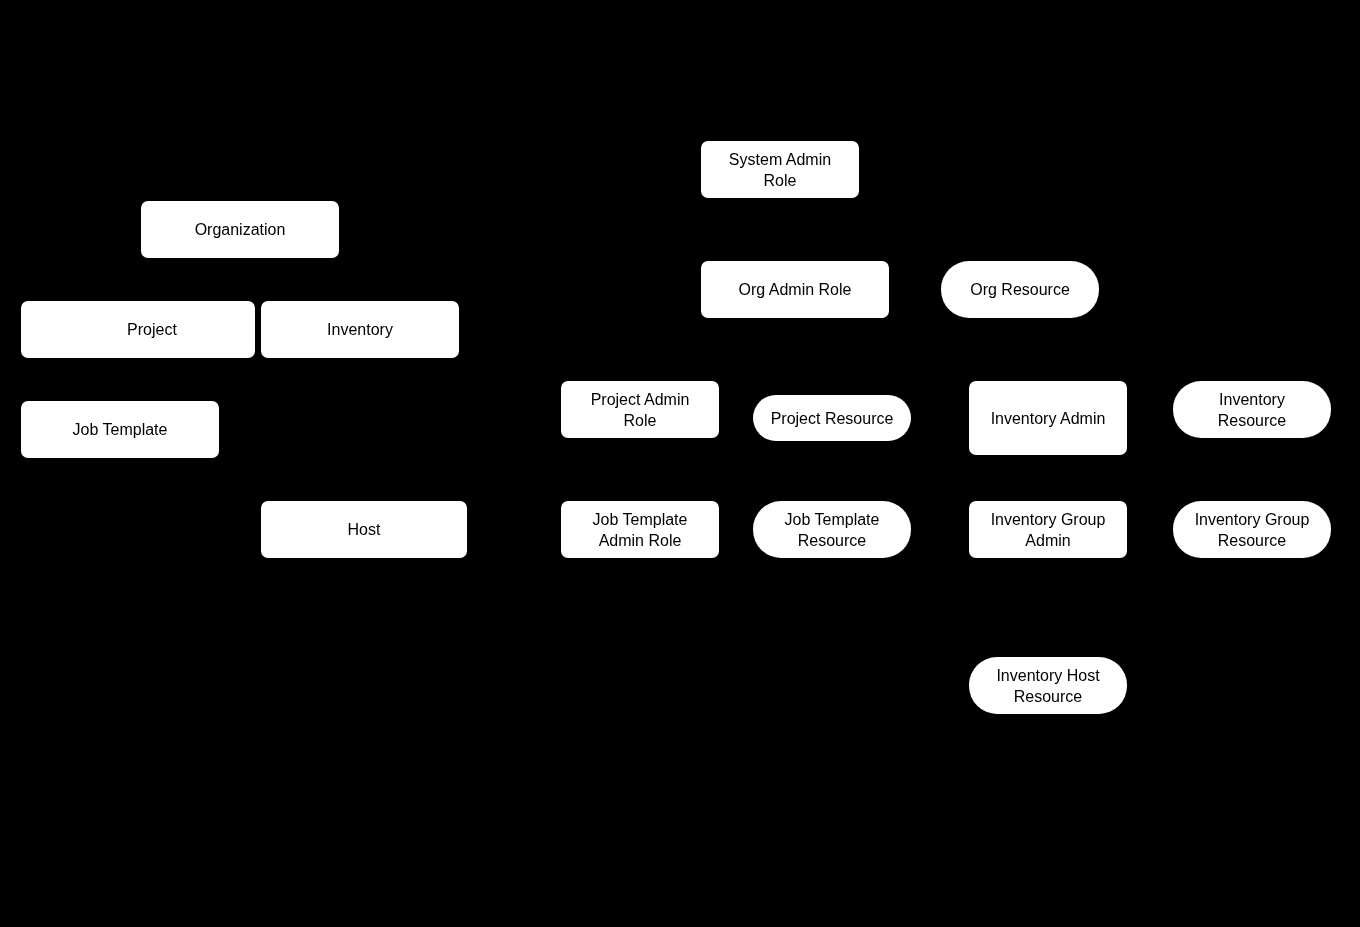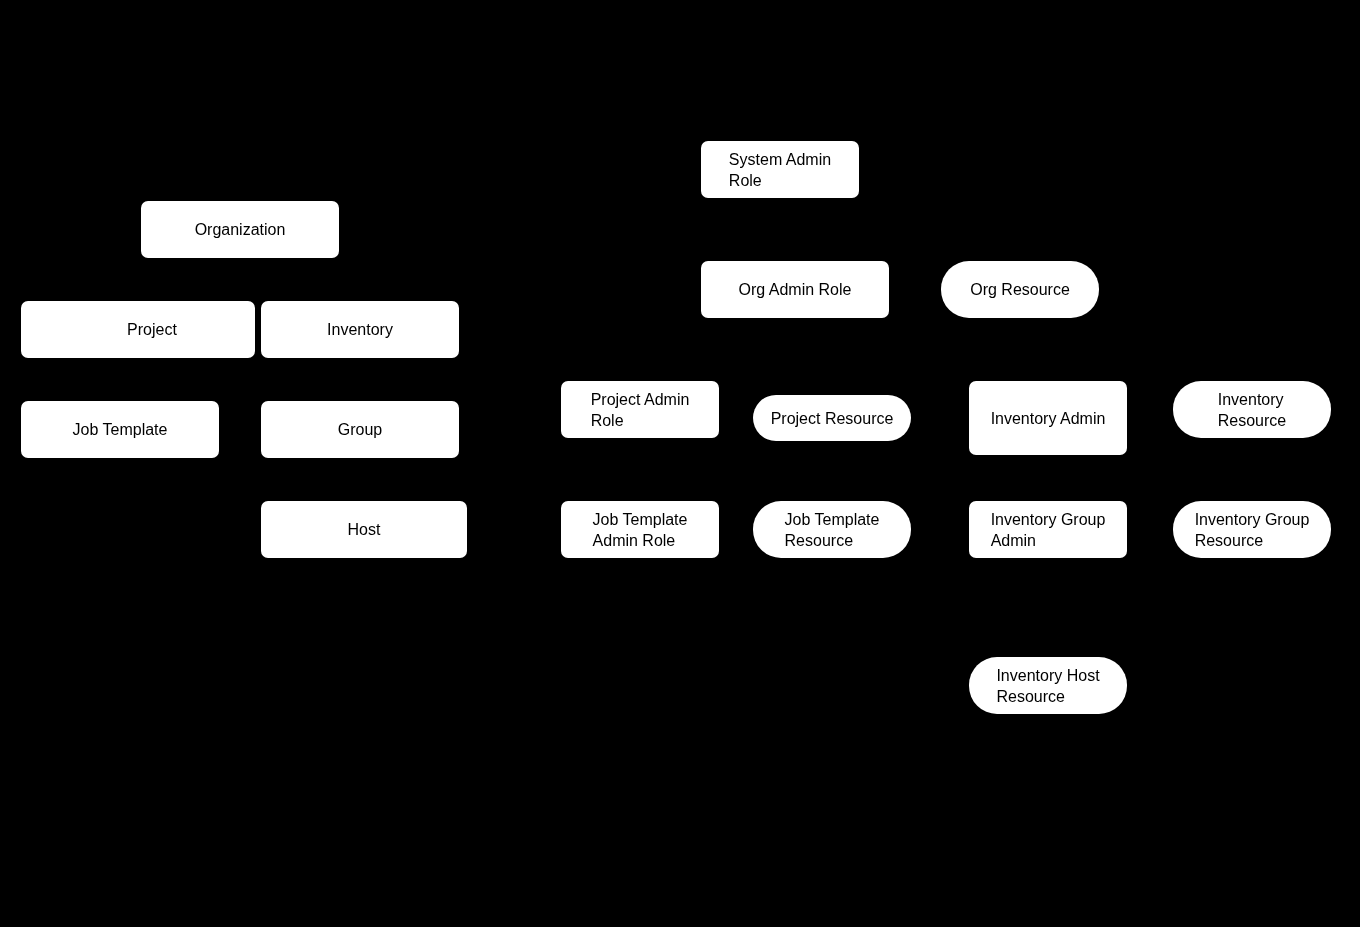--- a/index.html
+++ b/index.html
@@ -30,41 +30,39 @@
   }
   .node.rect {
     border-radius: 7px;
   }
   .node.stadium {
     border-radius: 28px;
   }
   .node-label {
     font-size: 16px;
     line-height: 21px;
+    text-align: center;
     white-space: pre-line;
   }
 </style>
 </head>
 <body>
 
 <div class="stage">
     <div class="node rect" style="left: 141px; top: 201px; width: 198px; height: 57px;">
       <span class="node-label">Organization</span>
     </div>
     <div class="node rect" style="left: 21px; top: 301px; width: 234px; height: 57px; padding-left: 28px;">
       <span class="node-label">Project</span>
     </div>
     <div class="node rect" style="left: 261px; top: 301px; width: 198px; height: 57px;">
       <span class="node-label">Inventory</span>
     </div>
     <div class="node rect" style="left: 21px; top: 401px; width: 198px; height: 57px;">
       <span class="node-label">Job Template</span>
-    </div>
-    <div class="node rect" style="left: 261px; top: 401px; width: 198px; height: 57px;">
-      <span class="node-label">Group</span>
     </div>
     <div class="node rect" style="left: 261px; top: 501px; width: 206px; height: 57px;">
       <span class="node-label">Host</span>
     </div>
     <div class="node rect" style="left: 701px; top: 141px; width: 158px; height: 57px;">
       <span class="node-label">System Admin
 Role</span>
     </div>
     <div class="node rect" style="left: 701px; top: 261px; width: 188px; height: 57px;">
       <span class="node-label">Org Admin Role</span>

